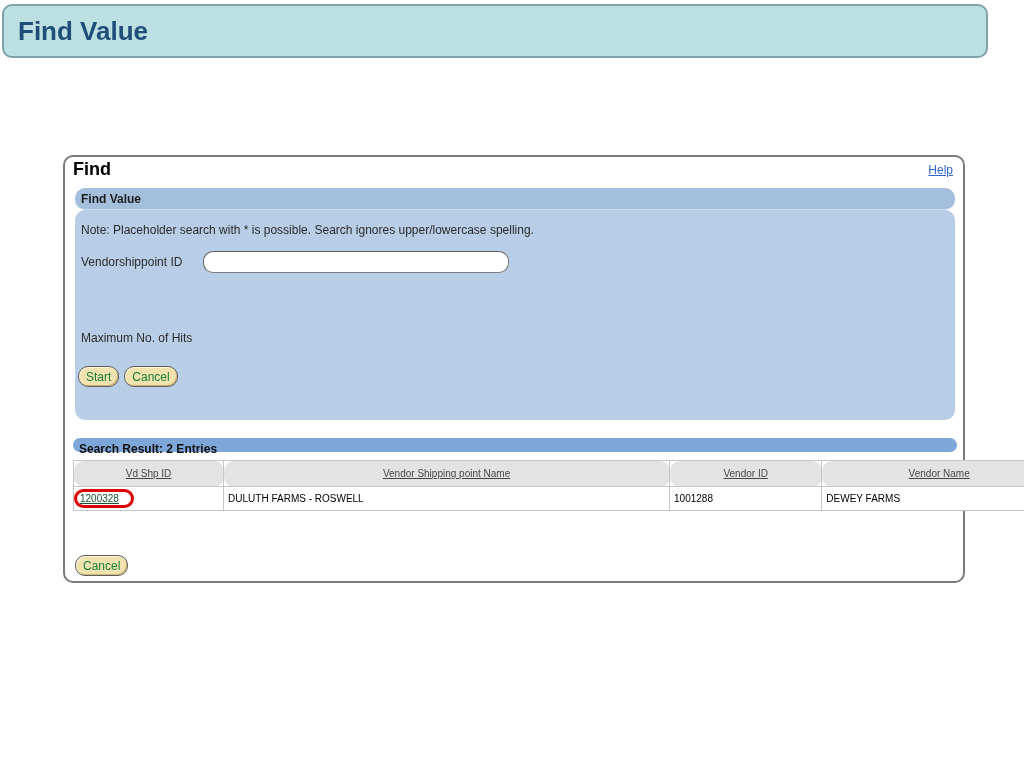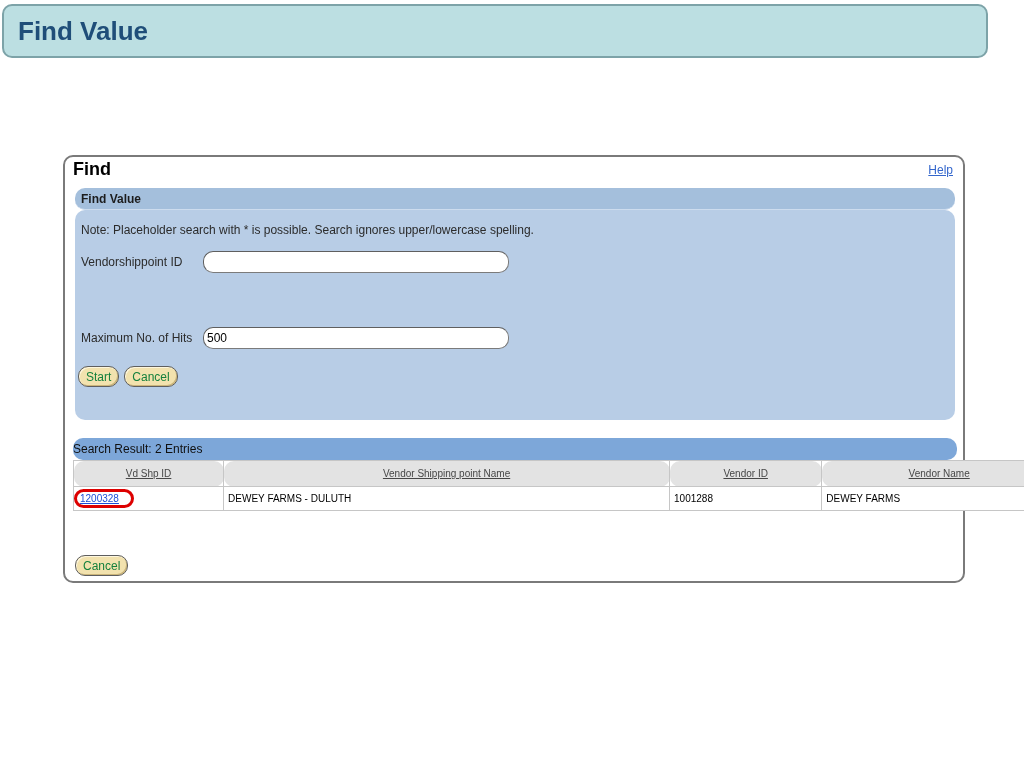--- a/index.html
+++ b/index.html
@@ -81,23 +81,24 @@
     border: 1px solid #5e5e5e;
     box-shadow: inset 1px 1px 0 #fdf6dd, inset -1px -1px 0 #cbb57a;
     font-family: "Liberation Sans", sans-serif;
     font-size: 12px; color: #15803d;
     height: 21px; padding: 0 7px; cursor: pointer;
   }
 
   
   .results-bar {
     position: absolute; left: 8px; top: 281px;
-    width: 884px; height: 22px; line-height: 22px;
+    width: 884px; height: 14px; line-height: 22px;
     background: var(--results-bar-bg, #7da7d9);
-    font-size: 12px; font-weight: normal; color: #101010;
+    font-size: 12px; font-weight: bold; color: #101010;
+    padding-left: 6px;
   }
   .results-table {
     position: absolute; left: 8px; top: 303px;
     width: 984px;
     border-collapse: collapse;
     font-size: 10px; color: #000;
   }
   .results-table th, .results-table td {
     border: 1px solid #c6c6c6;
     height: 24px;
@@ -106,21 +107,21 @@
     background: var(--table-header-bg, #e3e3e3);
     font-weight: normal; height: 26px;
     text-align: center;
   }
   .results-table th a {
     color: #474747; text-decoration: underline; cursor: pointer;
   }
   .results-table td { background: #ffffff; padding: 0 4px; text-align: left; }
   .results-table tr.alt td { background: var(--row-alt-bg, #f2f2f2); }
   .results-table td.id-cell { padding: 0; }
-  .row-link { color: #1d4ed8; text-decoration: underline; cursor: pointer; }
+  .row-link { color: #14532d; text-decoration: underline; cursor: pointer; }
   .red-box {
     display: inline-block;
     border: 3px solid var(--highlight-border, #dd0000);
     padding: 1px 12px 1px 3px;
   }
   .plain-id { padding-left: 6px; display: inline-block; }
   .bottom-cancel { position: absolute; left: 10px; top: 398px; }
 </style>
 </head>
 <body>
@@ -140,21 +141,20 @@
       <div class="note">Note: Placeholder search with * is possible. Search ignores upper/lowercase spelling.</div>
 
       <div class="form-row r0">
         <label>Vendorshippoint ID</label>
         <input type="text" value="" style="">
       </div>
 
 
       <div class="form-row r2">
         <label>Maximum No. of Hits</label>
-        <input type="text" value="500" style="">
       </div>
 
       <div class="button-row">
         <button class="btn">Start</button>
         <button class="btn">Cancel</button>
       </div>
     </div>
   </div>
 
   <div class="results-bar">Search Result: 2 Entries</div>
@@ -172,21 +172,21 @@
         <th><a>Vendor Shipping point Name</a></th>
         <th><a>Vendor ID</a></th>
         <th><a>Vendor Name</a></th>
       </tr>
     </thead>
     <tbody>
       <tr>
         <td class="id-cell">
           <span class="red-box"><a class="row-link">1200328</a></span>
         </td>
-        <td>DEWEY FARMS - DULUTH</td>
+        <td>DULUTH FARMS - ROSWELL</td>
         <td>1001288</td>
         <td>DEWEY FARMS</td>
       </tr>
     </tbody>
   </table>
 
   <button class="btn bottom-cancel">Cancel</button>
 </div>
 
 </body></html>

